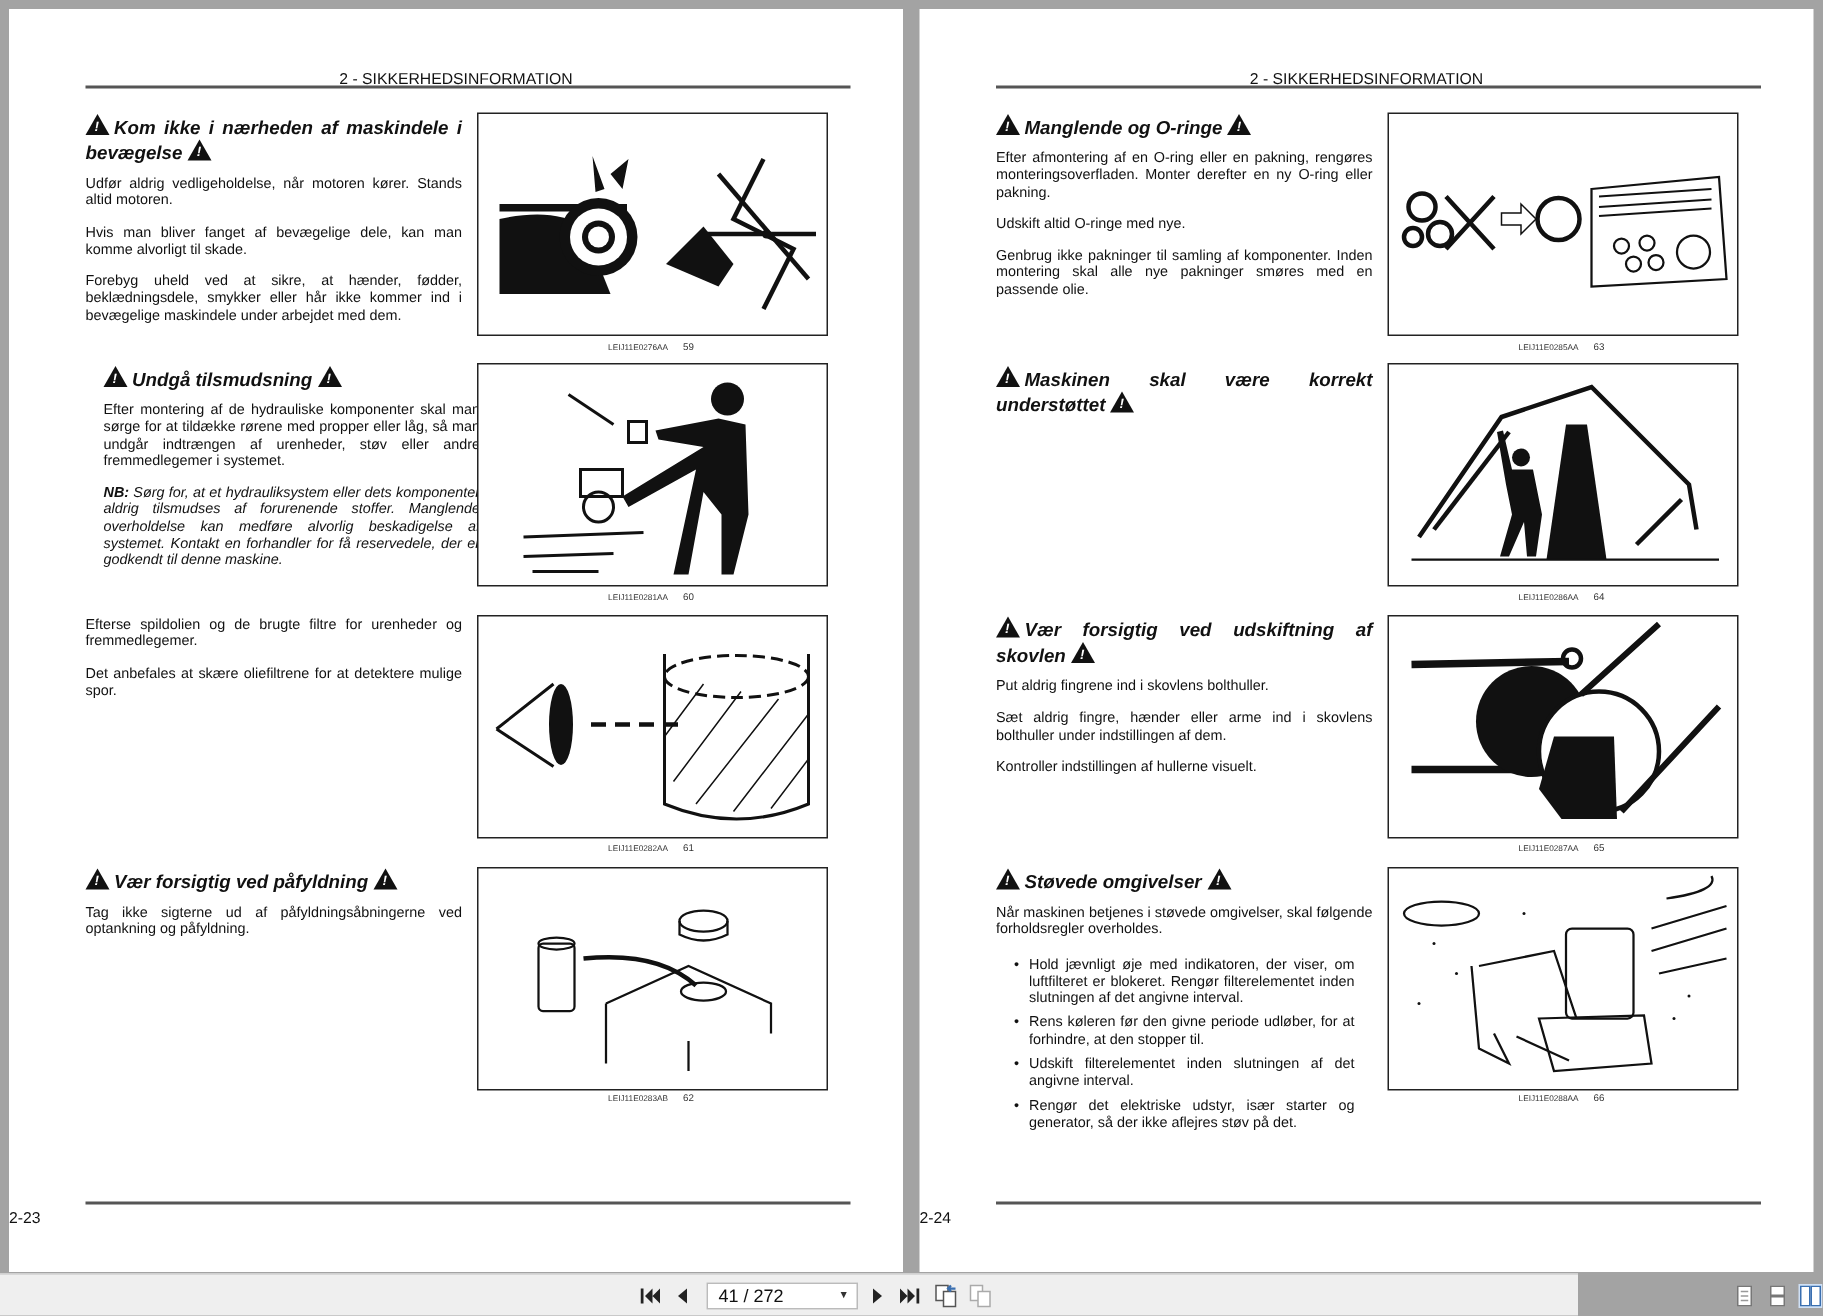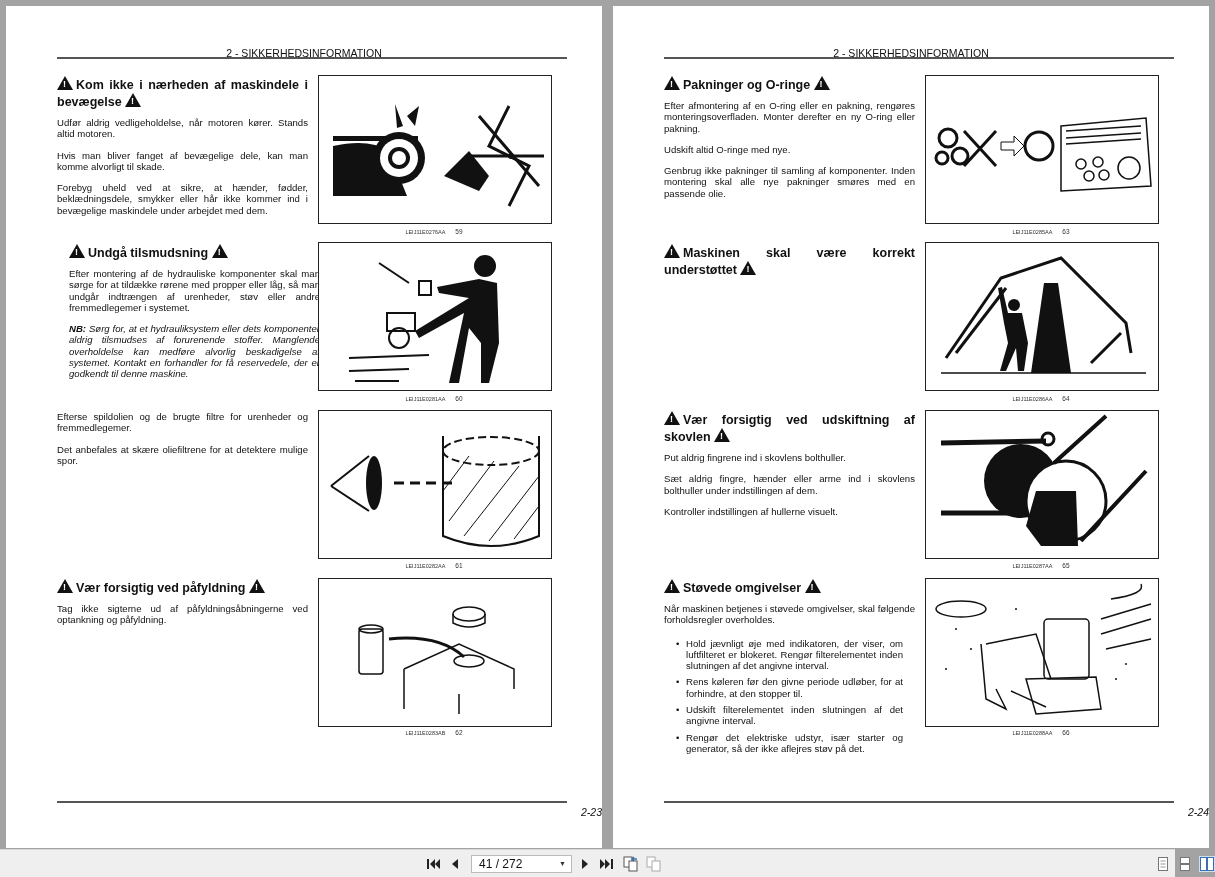--- a/index.html
+++ b/index.html
@@ -4,35 +4,35 @@
 <style>
   html, body { margin:0; padding:0; }
   body { width:1215px; height:877px; background:#a3a3a3; position:relative; overflow:hidden; font-family:"Liberation Sans", sans-serif; color:#111; }
   .page { position:absolute; top:6px; width:596px; height:842px; background:#fff; }
   .page.left { left:6px; }
   .page.right { left:613px; }
   .hdr { position:absolute; top:41px; left:0; right:0; text-align:center; font-size:10.5px; }
   .hrule { position:absolute; left:51px; width:510px; height:2px; background:#555; }
   .hrule.top { top:51px; }
   .hrule.bot { top:795px; }
-  .pnum { position:absolute; top:800px; left:0; right:0; text-align:right; font-size:10.5px;font-style:italic; }
+  .pnum { position:absolute; top:800px; left:0; right:0; text-align:left; font-size:10.5px; }
   .sec { position:absolute; left:51px; width:251px; }
-  .sec h2 { margin:0 0 7px 0; font-size:12.5px; font-weight:bold; line-height:16px; text-align:justify; }
+  .sec h2 { margin:0 0 7px 0; font-size:12.5px; font-weight:bold; line-height:16px; text-align:justify;font-style:italic; }
   .sec p { margin:0 0 10px 0; font-size:9.6px; line-height:11.3px; text-align:justify; }
   .sec p.it { font-style:italic; }
   .sec ul { margin:12px; padding:0 0 0 10px; list-style:none; }
   .sec li { position:relative; font-size:9.6px; line-height:11.3px; text-align:justify; margin-bottom:5px; }
   .sec li:before { content:"•"; position:absolute; left:-10px; }
   .warn { display:inline-block; width:0; height:0; border-left:8px solid transparent; border-right:8px solid transparent; border-bottom:14px solid #111; position:relative; vertical-align:-1px; margin:0 3px 0 0; }
   .warn:after { content:"!"; position:absolute; left:-2px; top:3px; color:#fff; font-size:9px; font-weight:bold; line-height:10px; }
   .fig { position:absolute; left:312px; width:232px; height:147px; border:1px solid #222; background:#fff; }
   .cap { position:absolute; left:312px; width:232px; text-align:center; font-size:5.5px; color:#333; }
   .cap .n { margin-left:10px; font-size:6.5px; }
   .fig svg { width:100%; height:100%; }
-  .toolbar { position:absolute; left:0; top:849px; width:1175px; height:28px; background:#efefef; border-top:1px solid #d8d8d8; }
+  .toolbar { position:absolute; left:0; top:849px; width:1052px; height:28px; background:#efefef; border-top:1px solid #d8d8d8; }
   .tb-btn { position:absolute; top:6px; height:16px; display:flex; align-items:center; justify-content:center; cursor:pointer; }
   .pagebox { position:absolute; left:471px; top:5px; width:101px; height:18px; background:#fff; border:1px solid #bbb; box-sizing:border-box; font-size:12px; line-height:16px; padding-left:7px; }
   .pagebox .dd { position:absolute; right:5px; top:0; font-size:7px; color:#333; }
 </style>
 </head>
 <body>
 
 <div class="page left">
   <div class="hdr">2 - SIKKERHEDSINFORMATION</div>
   <div class="hrule top"></div>
@@ -122,21 +122,21 @@
 
   <div class="hrule bot"></div>
   <div class="pnum">2-23</div>
 </div>
 
 <div class="page right">
   <div class="hdr">2 - SIKKERHEDSINFORMATION</div>
   <div class="hrule top"></div>
 
   <div class="sec" style="top:70px;">
-    <h2><span class="warn"></span><span>Pakninger og O-ringe</span> <span class="warn"></span></h2>
+    <h2><span class="warn"></span><span>Manglende og O-ringe</span> <span class="warn"></span></h2>
     <p>Efter afmontering af en O-ring eller en pakning, rengøres monteringsoverfladen. Monter derefter en ny O-ring eller pakning.</p>
     <p>Udskift altid O-ringe med nye.</p>
     <p>Genbrug ikke pakninger til samling af komponenter. Inden montering skal alle nye pakninger smøres med en passende olie.</p>
   </div>
   <div class="fig" style="top:69px;">
     <svg viewBox="0 0 232 147">
       <g stroke="#111" stroke-width="3" fill="none">
         <circle cx="22" cy="62" r="9"></circle>
           <circle cx="16" cy="82" r="6"></circle>
           <circle cx="34" cy="80" r="8"></circle>

